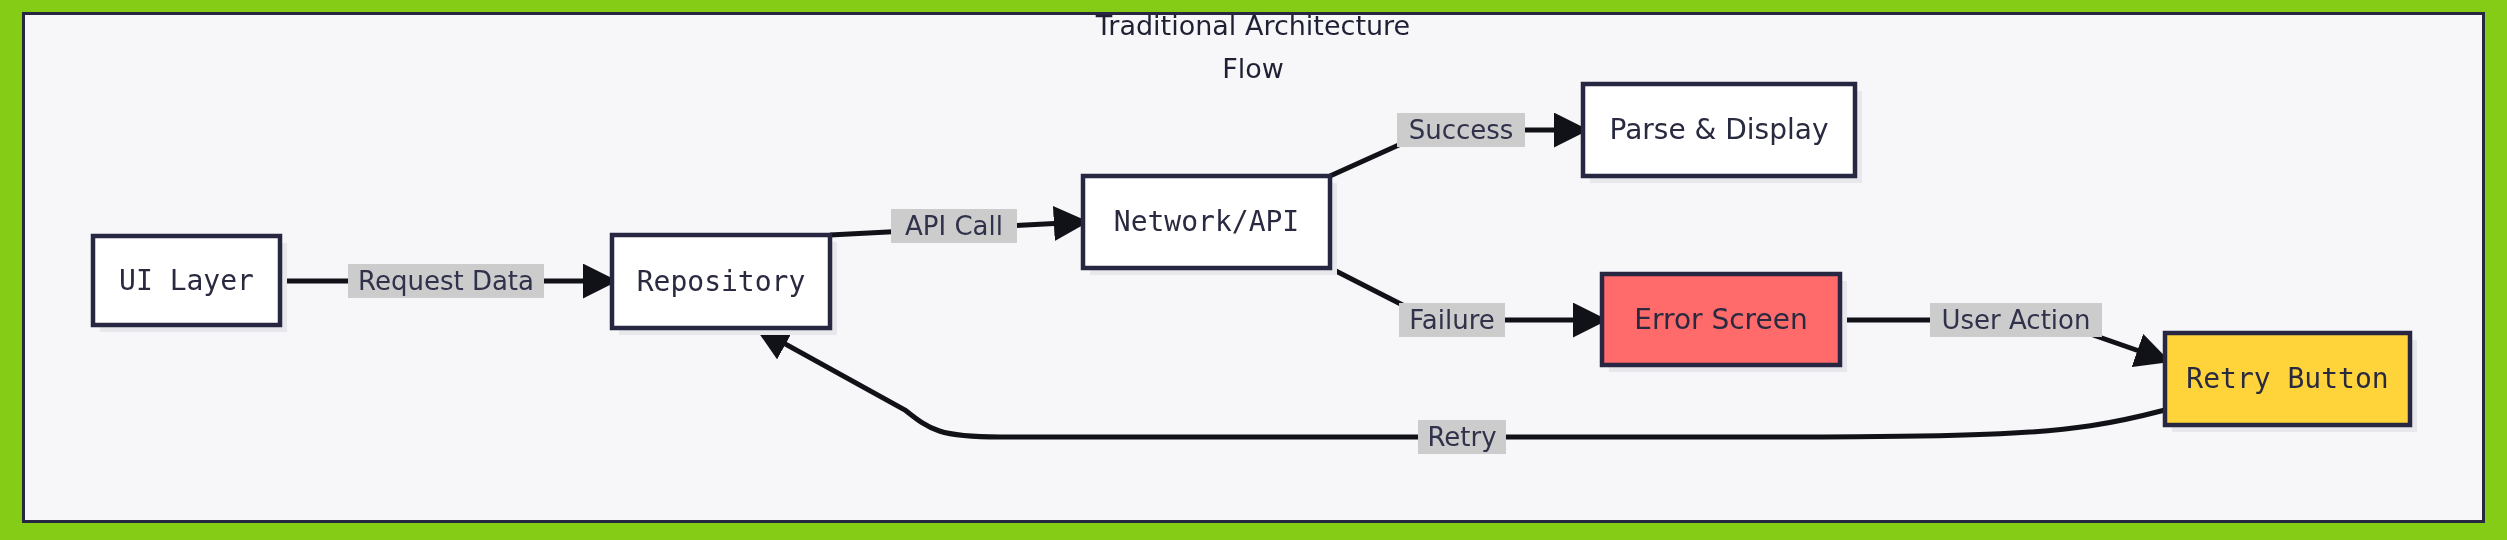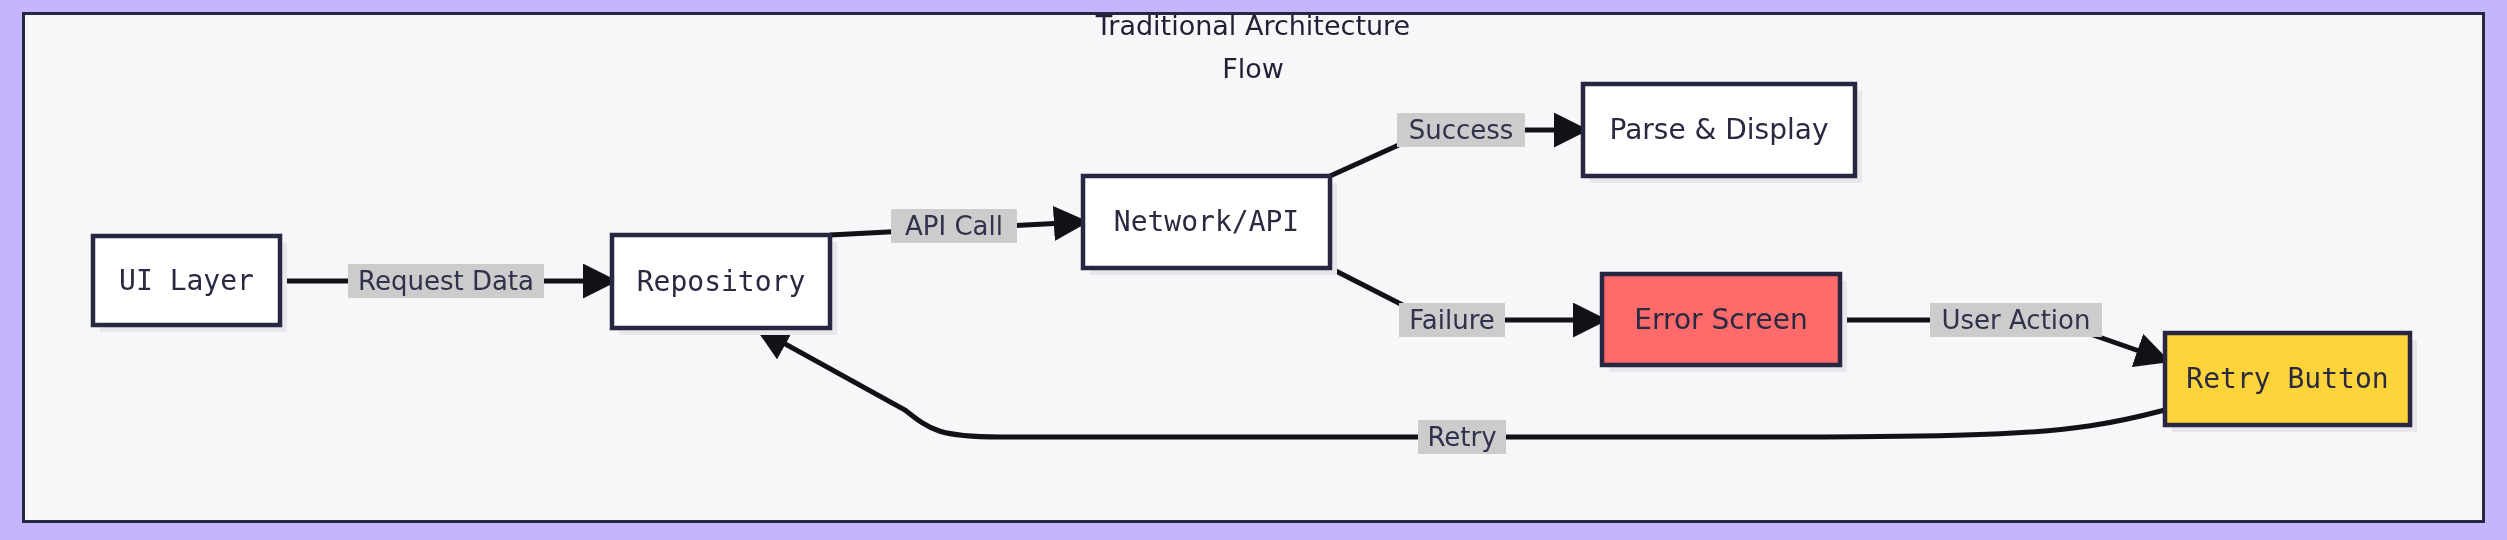--- a/index.html
+++ b/index.html
@@ -4,21 +4,21 @@
 <style>
   html, body {
     margin: 0;
     padding: 0;
     background: #efefef;
   }
   #page {
     position: relative;
     width: 2507px;
     height: 540px;
-    background: #c4b5fd;
+    background: #84cc16;
     overflow: hidden;
     font-family: "DejaVu Sans", sans-serif;
   }
   #frame {
     position: absolute;
     left: 22px;
     top: 12px;
     width: 2463px;
     height: 511px;
     background: #f7f7fa;

